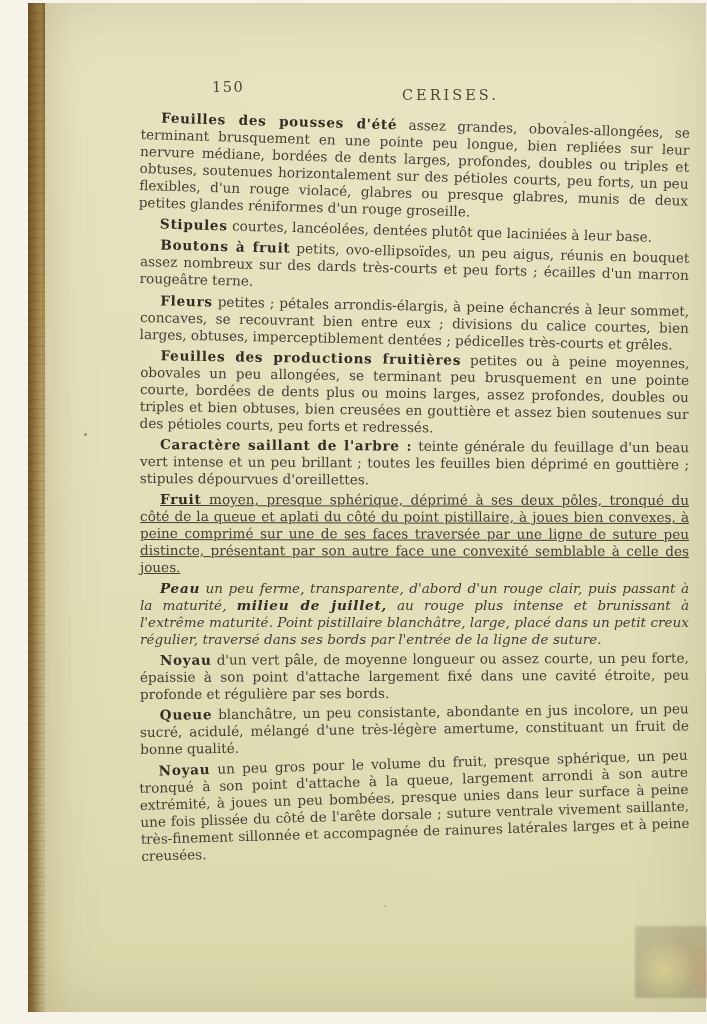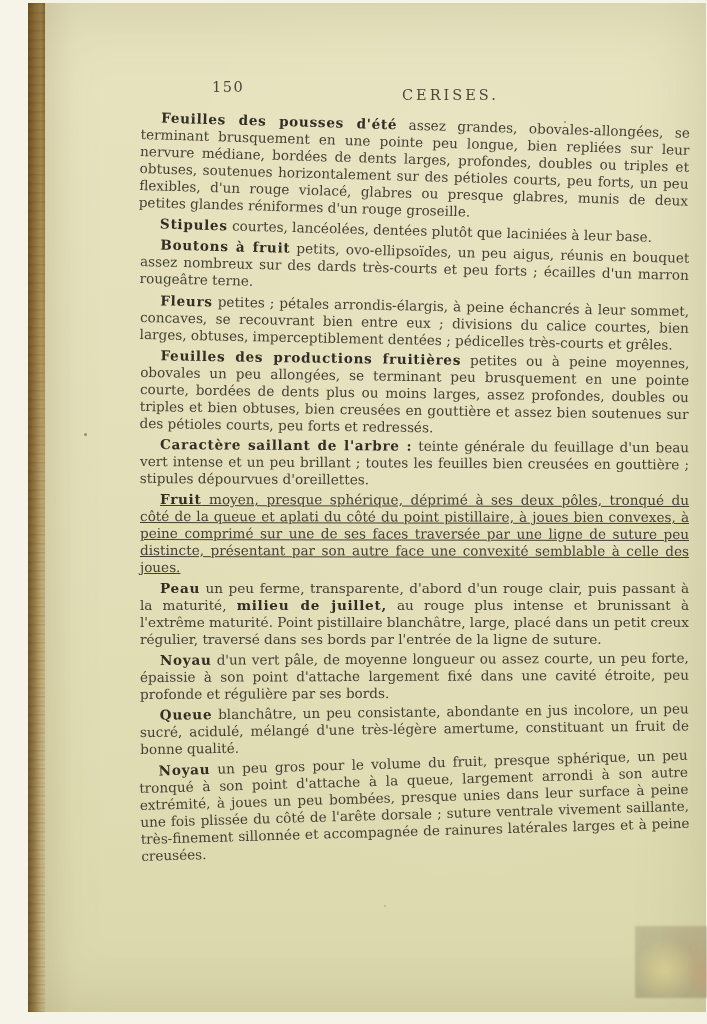--- a/index.html
+++ b/index.html
@@ -51,21 +51,21 @@
   .para .lead { font-weight: bold; letter-spacing: 0.7px; color: #322e25; }
   .para .txt  { color: #423f34; }
   
   .para:nth-of-type(1)  { transform: rotate(1.65deg); }
   .para:nth-of-type(2)  { transform: rotate(1.55deg); }
   .para:nth-of-type(3)  { transform: rotate(1.45deg); }
   .para:nth-of-type(4)  { transform: rotate(1.15deg); }
   .para:nth-of-type(5)  { transform: rotate(0.85deg); }
   .para:nth-of-type(6)  { transform: rotate(0.35deg); }
   .para:nth-of-type(7)  { transform: rotate(0.1deg); text-decoration: underline; }
-  .para:nth-of-type(8)  { transform: rotate(0deg); }
+  .para:nth-of-type(8)  { transform: rotate(0deg); font-style: italic; }
   .para:nth-of-type(9)  { transform: rotate(-0.25deg); }
   .para:nth-of-type(10) { transform: rotate(-0.7deg); }
   .para:nth-of-type(11) { transform: rotate(-1.7deg); }
   .ghost-photo {
     position: absolute; left: 607px; top: 923px; width: 100px; height: 72px;
     opacity: 0.32;
     filter: blur(1.3px);
     background:
       radial-gradient(circle at 30% 62%, rgba(222,200,95,0.95), rgba(222,200,95,0) 38%),
       radial-gradient(circle at 74% 68%, rgba(175,70,35,0.85), rgba(175,70,35,0) 34%),
@@ -87,21 +87,21 @@
     <span class="page-num">150</span>
     <span class="running-title">CERISES.</span>
   </div>
 
   <div class="text-block" id="paragraphs" style="color: rgb(66, 63, 52);">
       <p class="para"><span class="lead">Feuilles des pousses d'été</span><span class="txt"> assez grandes, obovales-allongées, se terminant brusquement en une pointe peu longue, bien repliées sur leur nervure médiane, bordées de dents larges, profondes, doubles ou triples et obtuses, soutenues horizontalement sur des pétioles courts, peu forts, un peu flexibles, d'un rouge violacé, glabres ou presque glabres, munis de deux petites glandes réniformes d'un rouge groseille.</span></p>
       <p class="para"><span class="lead">Stipules</span><span class="txt"> courtes, lancéolées, dentées plutôt que laciniées à leur base.</span></p>
       <p class="para"><span class="lead">Boutons à fruit</span><span class="txt"> petits, ovo-ellipsoïdes, un peu aigus, réunis en bouquet assez nombreux sur des dards très-courts et peu forts ; écailles d'un marron rougeâtre terne.</span></p>
       <p class="para"><span class="lead">Fleurs</span><span class="txt"> petites ; pétales arrondis-élargis, à peine échancrés à leur sommet, concaves, se recouvrant bien entre eux ; divisions du calice courtes, bien larges, obtuses, imperceptiblement dentées ; pédicelles très-courts et grêles.</span></p>
       <p class="para"><span class="lead">Feuilles des productions fruitières</span><span class="txt"> petites ou à peine moyennes, obovales un peu allongées, se terminant peu brusquement en une pointe courte, bordées de dents plus ou moins larges, assez profondes, doubles ou triples et bien obtuses, bien creusées en gouttière et assez bien soutenues sur des pétioles courts, peu forts et redressés.</span></p>
-      <p class="para"><span class="lead">Caractère saillant de l'arbre :</span><span class="txt"> teinte générale du feuillage d'un beau vert intense et un peu brillant ; toutes les feuilles bien creusées en gouttière ; stipules dépourvues d'oreillettes.</span></p>
+      <p class="para"><span class="lead">Caractère saillant de l'arbre :</span><span class="txt"> teinte générale du feuillage d'un beau vert intense et un peu brillant ; toutes les feuilles bien déprimé en gouttière ; stipules dépourvues d'oreillettes.</span></p>
       <p class="para"><span class="lead">Fruit</span><span class="txt"> moyen, presque sphérique, déprimé à ses deux pôles, tronqué du côté de la queue et aplati du côté du point pistillaire, à joues bien convexes, à peine comprimé sur une de ses faces traversée par une ligne de suture peu distincte, présentant par son autre face une convexité semblable à celle des joues.</span></p>
       <p class="para"><span class="lead">Peau</span><span class="txt"> un peu ferme, transparente, d'abord d'un rouge clair, puis passant à la maturité, </span><span class="lead">milieu de juillet,</span><span class="txt"> au rouge plus intense et brunissant à l'extrême maturité. Point pistillaire blanchâtre, large, placé dans un petit creux régulier, traversé dans ses bords par l'entrée de la ligne de suture.</span></p>
       <p class="para"><span class="lead">Noyau</span><span class="txt"> d'un vert pâle, de moyenne longueur ou assez courte, un peu forte, épaissie à son point d'attache largement fixé dans une cavité étroite, peu profonde et régulière par ses bords.</span></p>
       <p class="para"><span class="lead">Queue</span><span class="txt"> blanchâtre, un peu consistante, abondante en jus incolore, un peu sucré, acidulé, mélangé d'une très-légère amertume, constituant un fruit de bonne qualité.</span></p>
       <p class="para"><span class="lead">Noyau</span><span class="txt"> un peu gros pour le volume du fruit, presque sphérique, un peu tronqué à son point d'attache à la queue, largement arrondi à son autre extrémité, à joues un peu bombées, presque unies dans leur surface à peine une fois plissée du côté de l'arête dorsale ; suture ventrale vivement saillante, très-finement sillonnée et accompagnée de rainures latérales larges et à peine creusées.</span></p>
     </div>
 
   <div class="ghost-photo"></div>
   <div class="speck s1"></div>
   <div class="speck s2"></div>

